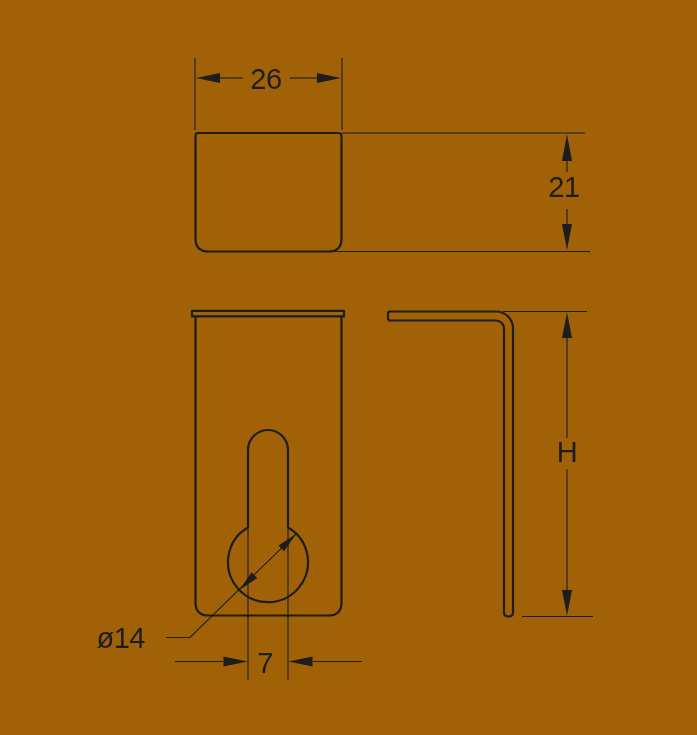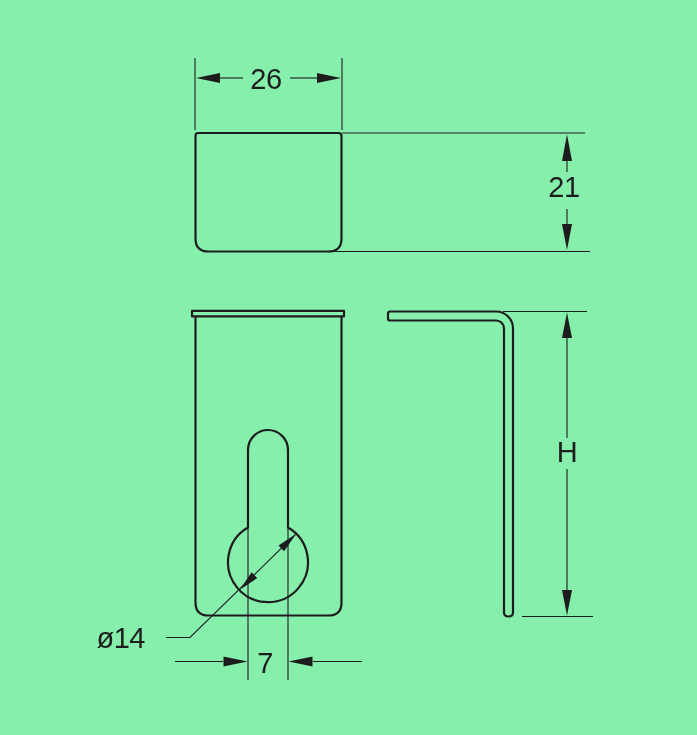--- a/index.html
+++ b/index.html
@@ -4,21 +4,21 @@
 <style>
   html, body {
     margin: 0;
     padding: 0;
     background: #ffffff;
   }
   .stage {
     position: relative;
     width: 697px;
     height: 735px;
-    background: #86efac;
+    background: #a16207;
     overflow: hidden;
   }
   svg { display: block; }
   .outline {
     fill: none;
     stroke: #1d1d1d;
     stroke-width: 2.2;
     stroke-linecap: round;
     stroke-linejoin: round;
   }

